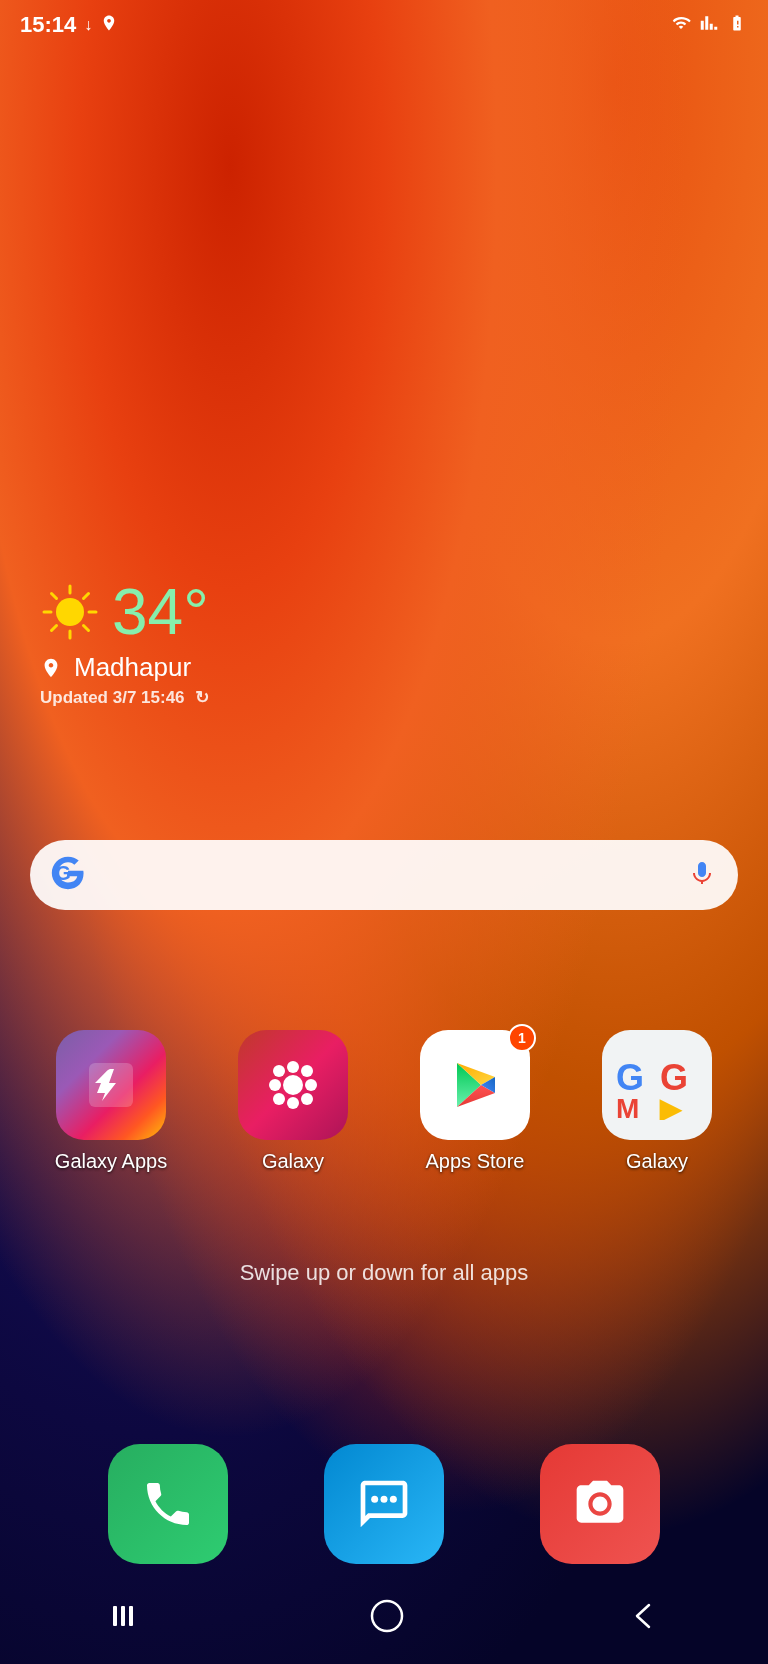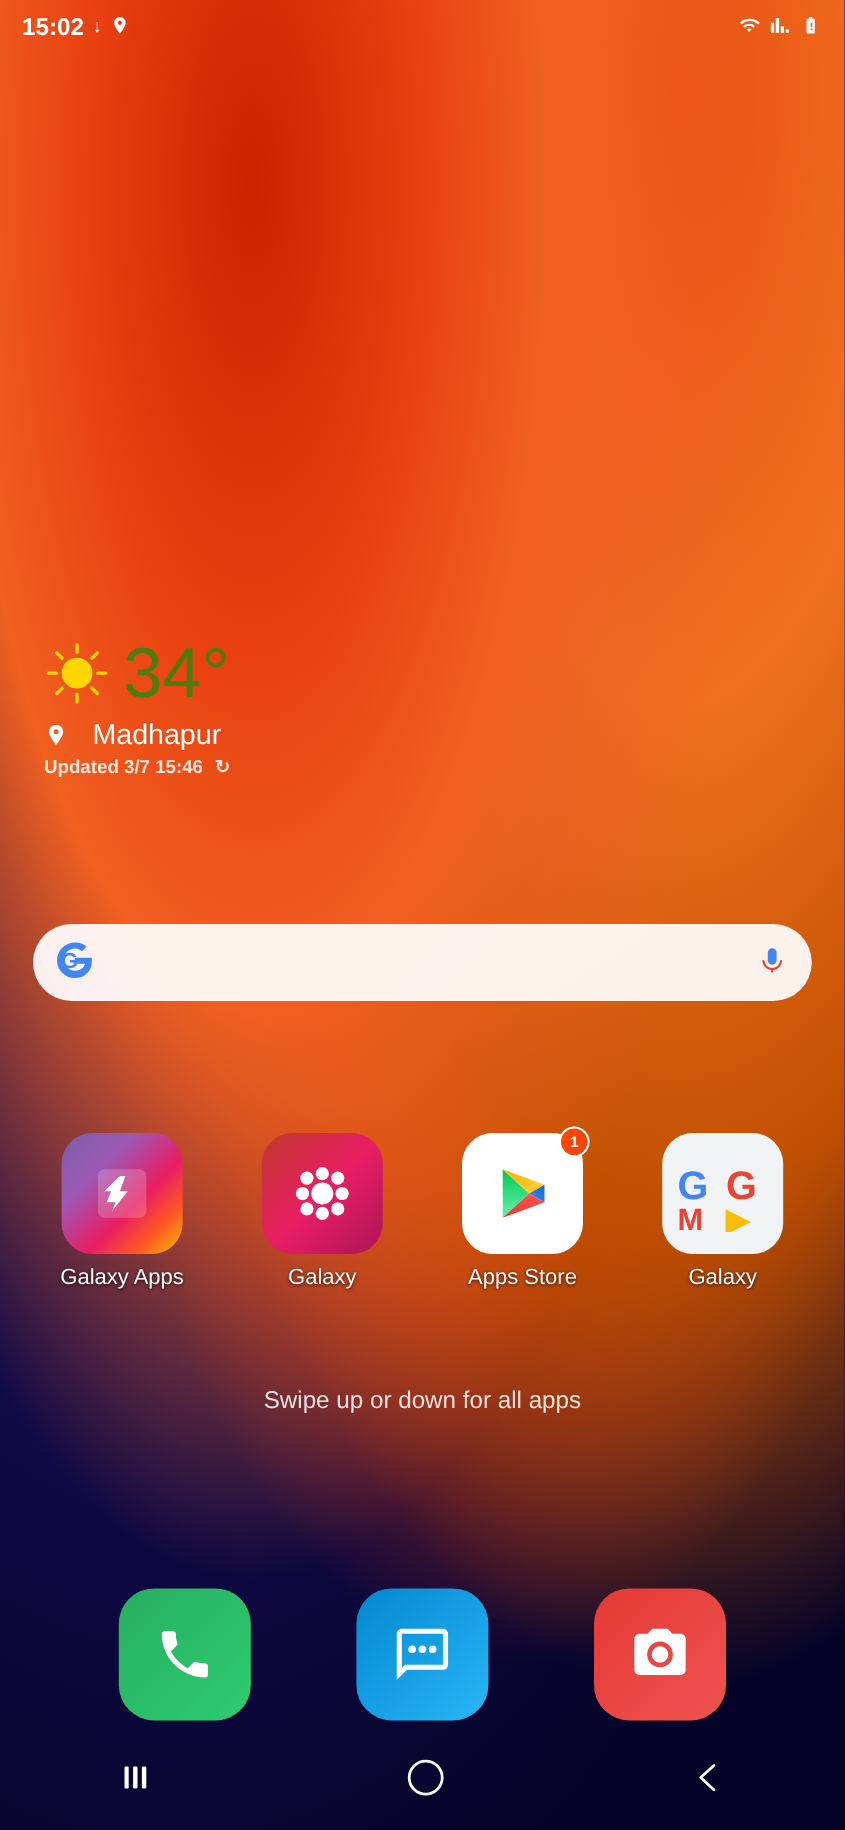--- a/index.html
+++ b/index.html
@@ -84,30 +84,30 @@
       margin-bottom: 8px;
     }
 
     .sun-icon {
       width: 60px;
       height: 60px;
       position: relative;
     }
 
     .weather-temp {
-      color: #4d7c0f;
+      color: #86efac;
       font-size: 64px;
       font-weight: 300;
       line-height: 1;
     }
 
     .weather-location {
       display: flex;
       align-items: center;
-      gap: 22px;
+      gap: 12px;
       color: white;
       font-size: 26px;
       font-weight: 400;
       margin-bottom: 4px;
     }
 
     .weather-updated {
       color: rgba(255,255,255,0.85);
       font-size: 17px;
       font-weight: bold;
@@ -296,21 +296,21 @@
       padding: 10px 30px;
     }
   </style>
 </head>
 <body>
 
 <div id="wallpaper"></div>
 
 <div id="status-bar">
   <div class="status-left">
-    <span class="status-time">15:02</span>
+    <span class="status-time">15:14</span>
     <span class="status-icon">↓</span>
     <span class="status-icon">
       <svg width="18" height="18" viewBox="0 0 24 24" fill="white">
           <path d="M12 2C8.13 2 5 5.13 5 9c0 5.25 7 13 7 13s7-7.75 7-13c0-3.87-3.13-7-7-7zm0 9.5c-1.38 0-2.5-1.12-2.5-2.5s1.12-2.5 2.5-2.5 2.5 1.12 2.5 2.5-1.12 2.5-2.5 2.5z"></path>
         </svg>
     </span>
   </div>
   <div class="status-right">
     <span>
       <svg width="22" height="18" viewBox="0 0 24 24" fill="white">

